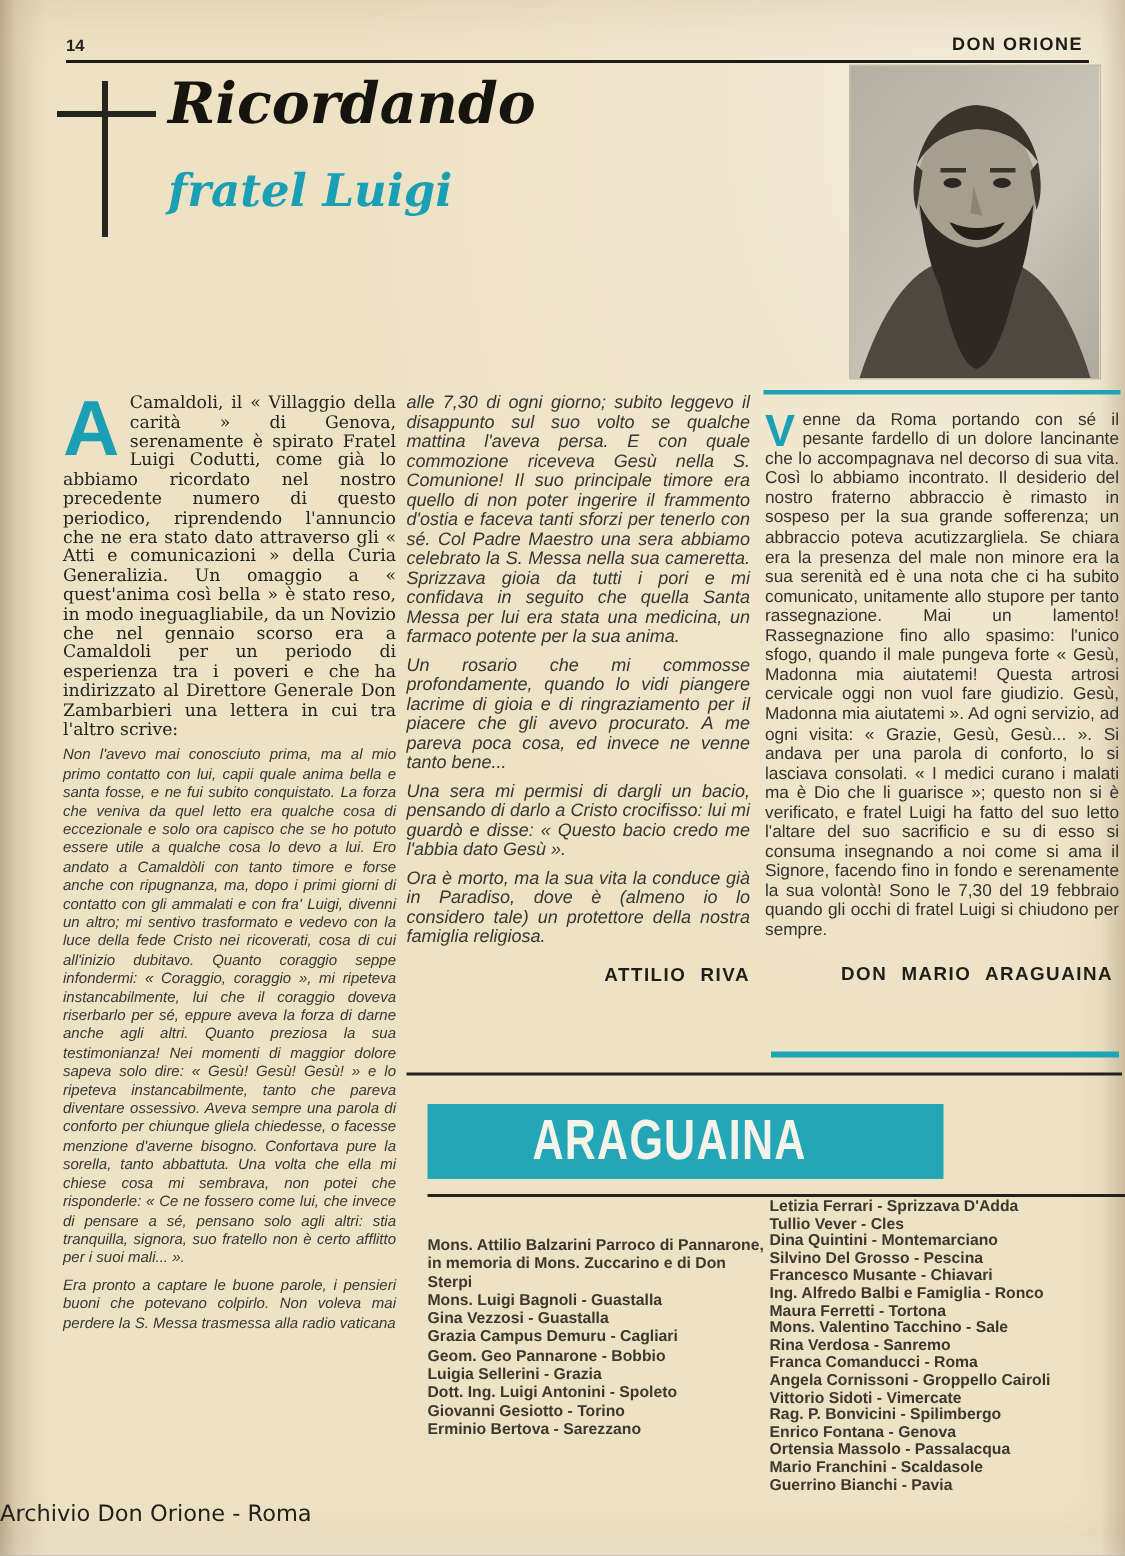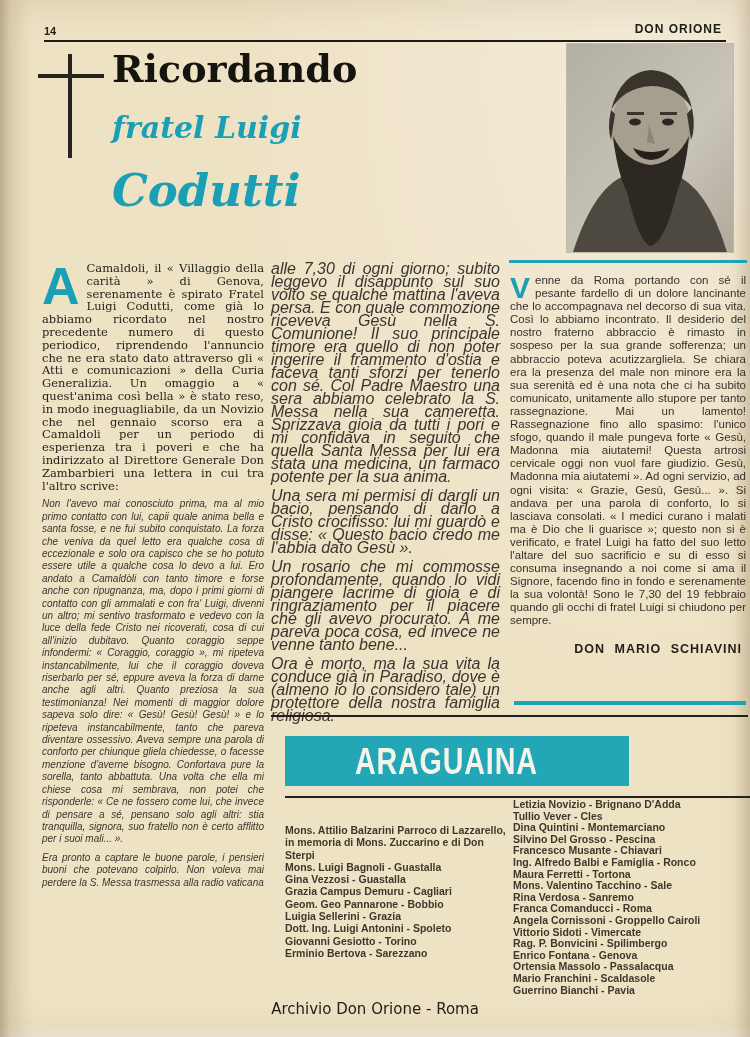--- a/index.html
+++ b/index.html
@@ -15,35 +15,35 @@
     box-shadow:inset 0 0 40px rgba(120,95,50,0.18);
     color:#24221d;
   }
   
   .page-number{position:absolute;left:44px;top:25px;font-size:11px;font-weight:bold;color:#24221d;}
   .masthead{position:absolute;right:28px;top:22px;font-size:12px;font-weight:bold;letter-spacing:1px;color:#1d1b16;}
   .header-rule{position:absolute;left:44px;right:24px;top:40px;height:2px;background:#1d1b16;}
   
   .cross{position:absolute;left:36px;top:54px;width:70px;height:104px;}
   
-  .title1{position:absolute;left:112px;top:46px;font-family:"DejaVu Serif",serif;font-weight:bold;font-size:38px;color:#16140f;letter-spacing:0px;}
+  .title1{position:absolute;left:112px;top:46px;font-family:"DejaVu Serif",serif;font-style:italic;font-weight:bold;font-size:38px;color:#16140f;letter-spacing:0px;}
   .title2{position:absolute;left:112px;top:110px;font-family:"DejaVu Serif",serif;font-style:italic;font-weight:bold;font-size:30px;color:#1b9fb4;}
   .title3{position:absolute;left:112px;top:164px;font-family:"DejaVu Serif",serif;font-style:italic;font-weight:bold;font-size:45px;color:#1b9fb4;}
   
   .photo{position:absolute;left:567px;top:44px;width:166px;height:208px;box-shadow:0 0 0 1px rgba(60,55,45,0.25);}
   .photo svg{display:block;}
   
   .col{position:absolute;text-align:justify;}
   .col p{margin:0 0 6px 0;}
   .col1{left:42px;top:262px;width:222px;}
   .col2{left:271px;top:262px;width:229px;}
   .col3{left:510px;top:274px;width:236px;}
   .serif-intro{font-family:"DejaVu Serif",serif;font-size:11.5px;line-height:12.8px;color:#26241e;}
   .letter{font-style:italic;font-size:10px;line-height:12.4px;color:#39362f;}
-  .col2 .letter{font-size:16px;line-height:13px;}
+  .col2 .letter{font-size:12px;line-height:13px;}
   .sans-body{font-size:11.5px;line-height:13.1px;color:#34322b;}
   .dropcap-a{float:left;font-weight:bold;font-size:52px;line-height:42px;color:#1b9fb4;margin:3px 7px 0 0;font-family:"Liberation Sans",sans-serif;}
   .dropcap-v{float:left;font-weight:bold;font-size:30px;line-height:24px;color:#1b9fb4;margin:2px 5px 0 0;font-family:"Liberation Sans",sans-serif;}
   .sig{font-weight:bold;font-size:12.5px;letter-spacing:1px;word-spacing:5px;color:#201e18;}
   .sig-col2{margin-top:12px;text-align:right;}
   .sig-col3{margin-top:14px;text-align:right;padding-right:4px;}
   
   .photo-teal-rule{position:absolute;left:509px;top:260px;width:238px;height:3px;background:#1fa4b6;}
   .teal-rule-2{position:absolute;left:514px;top:701px;width:232px;height:4px;background:#1fa4b6;}
   .black-rule-1{position:absolute;left:271px;top:715px;width:477px;height:2px;background:#23211b;}
@@ -53,41 +53,40 @@
   .banner-text{display:inline-block;color:#f6f3ea;font-weight:bold;font-size:35px;letter-spacing:1px;line-height:50px;padding-left:28px;transform:scale(0.82,1.08);transform-origin:left center;white-space:nowrap;}
   .per-la{position:absolute;left:634px;top:733px;font-family:"DejaVu Serif",serif;font-style:italic;font-weight:bold;font-size:43px;color:#1b9fb4;}
   
   .donor-col{position:absolute;left:285px;top:824px;width:226px;}
   .donor-intro{font-weight:bold;font-size:10.5px;line-height:13px;color:#3e382c;text-align:justify;margin:0 0 14px 0;}
   .donor-list div{font-weight:bold;font-size:10.5px;color:#3e382c;}
   .donor-left div{line-height:12.3px;}
   .donor-right{position:absolute;left:513px;top:799px;width:235px;}
   .donor-right div{line-height:11.6px;}
   
-  .footer-caption{position:absolute;left:0;right:0;top:1000px;text-align:center;font-family:"DejaVu Sans",sans-serif;font-size:15px;color:#23211c;}
+  .footer-caption{position:absolute;left:0;right:0;top:1000px;text-align:left;font-family:"DejaVu Sans",sans-serif;font-size:15px;color:#23211c;}
 </style>
 </head>
 <body>
 
 <div class="page">
 
   <span class="page-number">14</span>
   <span class="masthead">DON ORIONE</span>
   <div class="header-rule"></div>
 
   <div class="cross">
     <svg width="70" height="104" viewBox="0 0 70 104">
       <rect x="32" y="0" width="4" height="104" fill="#26241e"></rect>
       <rect x="2" y="20" width="66" height="4" fill="#26241e"></rect>
     </svg>
   </div>
 
   <div class="title1">Ricordando</div>
   <div class="title2">fratel Luigi</div>
-  <div class="title3">Codutti</div>
 
   <div class="photo">
     <svg width="166" height="208" viewBox="0 0 166 208">
       <defs>
         <linearGradient id="bgph" x1="0" y1="0" x2="1" y2="1">
           <stop offset="0" stop-color="#b4afa3"></stop>
           <stop offset="0.6" stop-color="#c9c4b8"></stop>
           <stop offset="1" stop-color="#b0aa9d"></stop>
         </linearGradient>
       </defs>
@@ -111,55 +110,55 @@
   <div class="photo-teal-rule"></div>
 
   <section class="col col1">
     <p class="serif-intro"><span class="dropcap-a">A</span><span>Camaldoli, il « Villaggio della carità » di Genova, serenamente è spirato Fratel Luigi Codutti, come già lo abbiamo ricordato nel nostro precedente numero di questo periodico, riprendendo l'annuncio che ne era stato dato attraverso gli « Atti e comunicazioni » della Curia Generalizia. Un omaggio a « quest'anima così bella » è stato reso, in modo ineguagliabile, da un Novizio che nel gennaio scorso era a Camaldoli per un periodo di esperienza tra i poveri e che ha indirizzato al Direttore Generale Don Zambarbieri una lettera in cui tra l'altro scrive:</span></p>
     <p class="letter">Non l'avevo mai conosciuto prima, ma al mio primo contatto con lui, capii quale anima bella e santa fosse, e ne fui subito conquistato. La forza che veniva da quel letto era qualche cosa di eccezionale e solo ora capisco che se ho potuto essere utile a qualche cosa lo devo a lui. Ero andato a Camaldòli con tanto timore e forse anche con ripugnanza, ma, dopo i primi giorni di contatto con gli ammalati e con fra' Luigi, divenni un altro; mi sentivo trasformato e vedevo con la luce della fede Cristo nei ricoverati, cosa di cui all'inizio dubitavo. Quanto coraggio seppe infondermi: « Coraggio, coraggio », mi ripeteva instancabilmente, lui che il coraggio doveva riserbarlo per sé, eppure aveva la forza di darne anche agli altri. Quanto preziosa la sua testimonianza! Nei momenti di maggior dolore sapeva solo dire: « Gesù! Gesù! Gesù! » e lo ripeteva instancabilmente, tanto che pareva diventare ossessivo. Aveva sempre una parola di conforto per chiunque gliela chiedesse, o facesse menzione d'averne bisogno. Confortava pure la sorella, tanto abbattuta. Una volta che ella mi chiese cosa mi sembrava, non potei che risponderle: « Ce ne fossero come lui, che invece di pensare a sé, pensano solo agli altri: stia tranquilla, signora, suo fratello non è certo afflitto per i suoi mali... ».</p>
     <p class="letter">Era pronto a captare le buone parole, i pensieri buoni che potevano colpirlo. Non voleva mai perdere la S. Messa trasmessa alla radio vaticana</p>
   </section>
 
   <section class="col col2">
     <p class="letter">alle 7,30 di ogni giorno; subito leggevo il disappunto sul suo volto se qualche mattina l'aveva persa. E con quale commozione riceveva Gesù nella S. Comunione! Il suo principale timore era quello di non poter ingerire il frammento d'ostia e faceva tanti sforzi per tenerlo con sé. Col Padre Maestro una sera abbiamo celebrato la S. Messa nella sua cameretta. Sprizzava gioia da tutti i pori e mi confidava in seguito che quella Santa Messa per lui era stata una medicina, un farmaco potente per la sua anima.</p>
+    <p class="letter">Un rosario che mi commosse profondamente, quando lo vidi piangere lacrime di gioia e di ringraziamento per il piacere che gli avevo procurato. A me pareva poca cosa, ed invece ne venne tanto bene...</p>
     <p class="letter">Una sera mi permisi di dargli un bacio, pensando di darlo a Cristo crocifisso: lui mi guardò e disse: « Questo bacio credo me l'abbia dato Gesù ».</p>
-    <p class="letter">Un rosario che mi commosse profondamente, quando lo vidi piangere lacrime di gioia e di ringraziamento per il piacere che gli avevo procurato. A me pareva poca cosa, ed invece ne venne tanto bene...</p>
     <p class="letter">Ora è morto, ma la sua vita la conduce già in Paradiso, dove è (almeno io lo considero tale) un protettore della nostra famiglia religiosa.</p>
     <div class="sig sig-col2">ATTILIO RIVA</div>
   </section>
 
   <section class="col col3">
     <p class="sans-body"><span class="dropcap-v">V</span><span>enne da Roma portando con sé il pesante fardello di un dolore lancinante che lo accompagnava nel decorso di sua vita. Così lo abbiamo incontrato. Il desiderio del nostro fraterno abbraccio è rimasto in sospeso per la sua grande sofferenza; un abbraccio poteva acutizzargliela. Se chiara era la presenza del male non minore era la sua serenità ed è una nota che ci ha subito comunicato, unitamente allo stupore per tanto rassegnazione. Mai un lamento! Rassegnazione fino allo spasimo: l'unico sfogo, quando il male pungeva forte « Gesù, Madonna mia aiutatemi! Questa artrosi cervicale oggi non vuol fare giudizio. Gesù, Madonna mia aiutatemi ». Ad ogni servizio, ad ogni visita: « Grazie, Gesù, Gesù... ». Si andava per una parola di conforto, lo si lasciava consolati. « I medici curano i malati ma è Dio che li guarisce »; questo non si è verificato, e fratel Luigi ha fatto del suo letto l'altare del suo sacrificio e su di esso si consuma insegnando a noi come si ama il Signore, facendo fino in fondo e serenamente la sua volontà! Sono le 7,30 del 19 febbraio quando gli occhi di fratel Luigi si chiudono per sempre.</span></p>
-    <div class="sig sig-col3">DON MARIO SCHIAVINI</div>
+    <div class="sig sig-col3">DON MARIO ARAGUAINA</div>
   </section>
 
   <div class="teal-rule-2"></div>
   <div class="black-rule-1"></div>
 
   <div class="banner">
     <span class="banner-text">ARAGUAINA</span>
   </div>
   <div class="black-rule-2"></div>
 
   <div class="donor-col">
     <div class="donor-list donor-left">
-      <div>Mons. Attilio Balzarini Parroco di Lazzarello, in memoria di Mons. Zuccarino e di Don Sterpi</div>
+      <div>Mons. Attilio Balzarini Parroco di Pannarone, in memoria di Mons. Zuccarino e di Don Sterpi</div>
       <div>Mons. Luigi Bagnoli - Guastalla</div>
       <div>Gina Vezzosi - Guastalla</div>
       <div>Grazia Campus Demuru - Cagliari</div>
       <div>Geom. Geo Pannarone - Bobbio</div>
       <div>Luigia Sellerini - Grazia</div>
       <div>Dott. Ing. Luigi Antonini - Spoleto</div>
       <div>Giovanni Gesiotto - Torino</div>
       <div>Erminio Bertova - Sarezzano</div>
     </div>
   </div>
 
   <div class="donor-list donor-right">
-    <div>Letizia Novizio - Brignano D'Adda</div>
+    <div>Letizia Ferrari - Sprizzava D'Adda</div>
     <div>Tullio Vever - Cles</div>
     <div>Dina Quintini - Montemarciano</div>
     <div>Silvino Del Grosso - Pescina</div>
     <div>Francesco Musante - Chiavari</div>
     <div>Ing. Alfredo Balbi e Famiglia - Ronco</div>
     <div>Maura Ferretti - Tortona</div>
     <div>Mons. Valentino Tacchino - Sale</div>
     <div>Rina Verdosa - Sanremo</div>
     <div>Franca Comanducci - Roma</div>
     <div>Angela Cornissoni - Groppello Cairoli</div>

